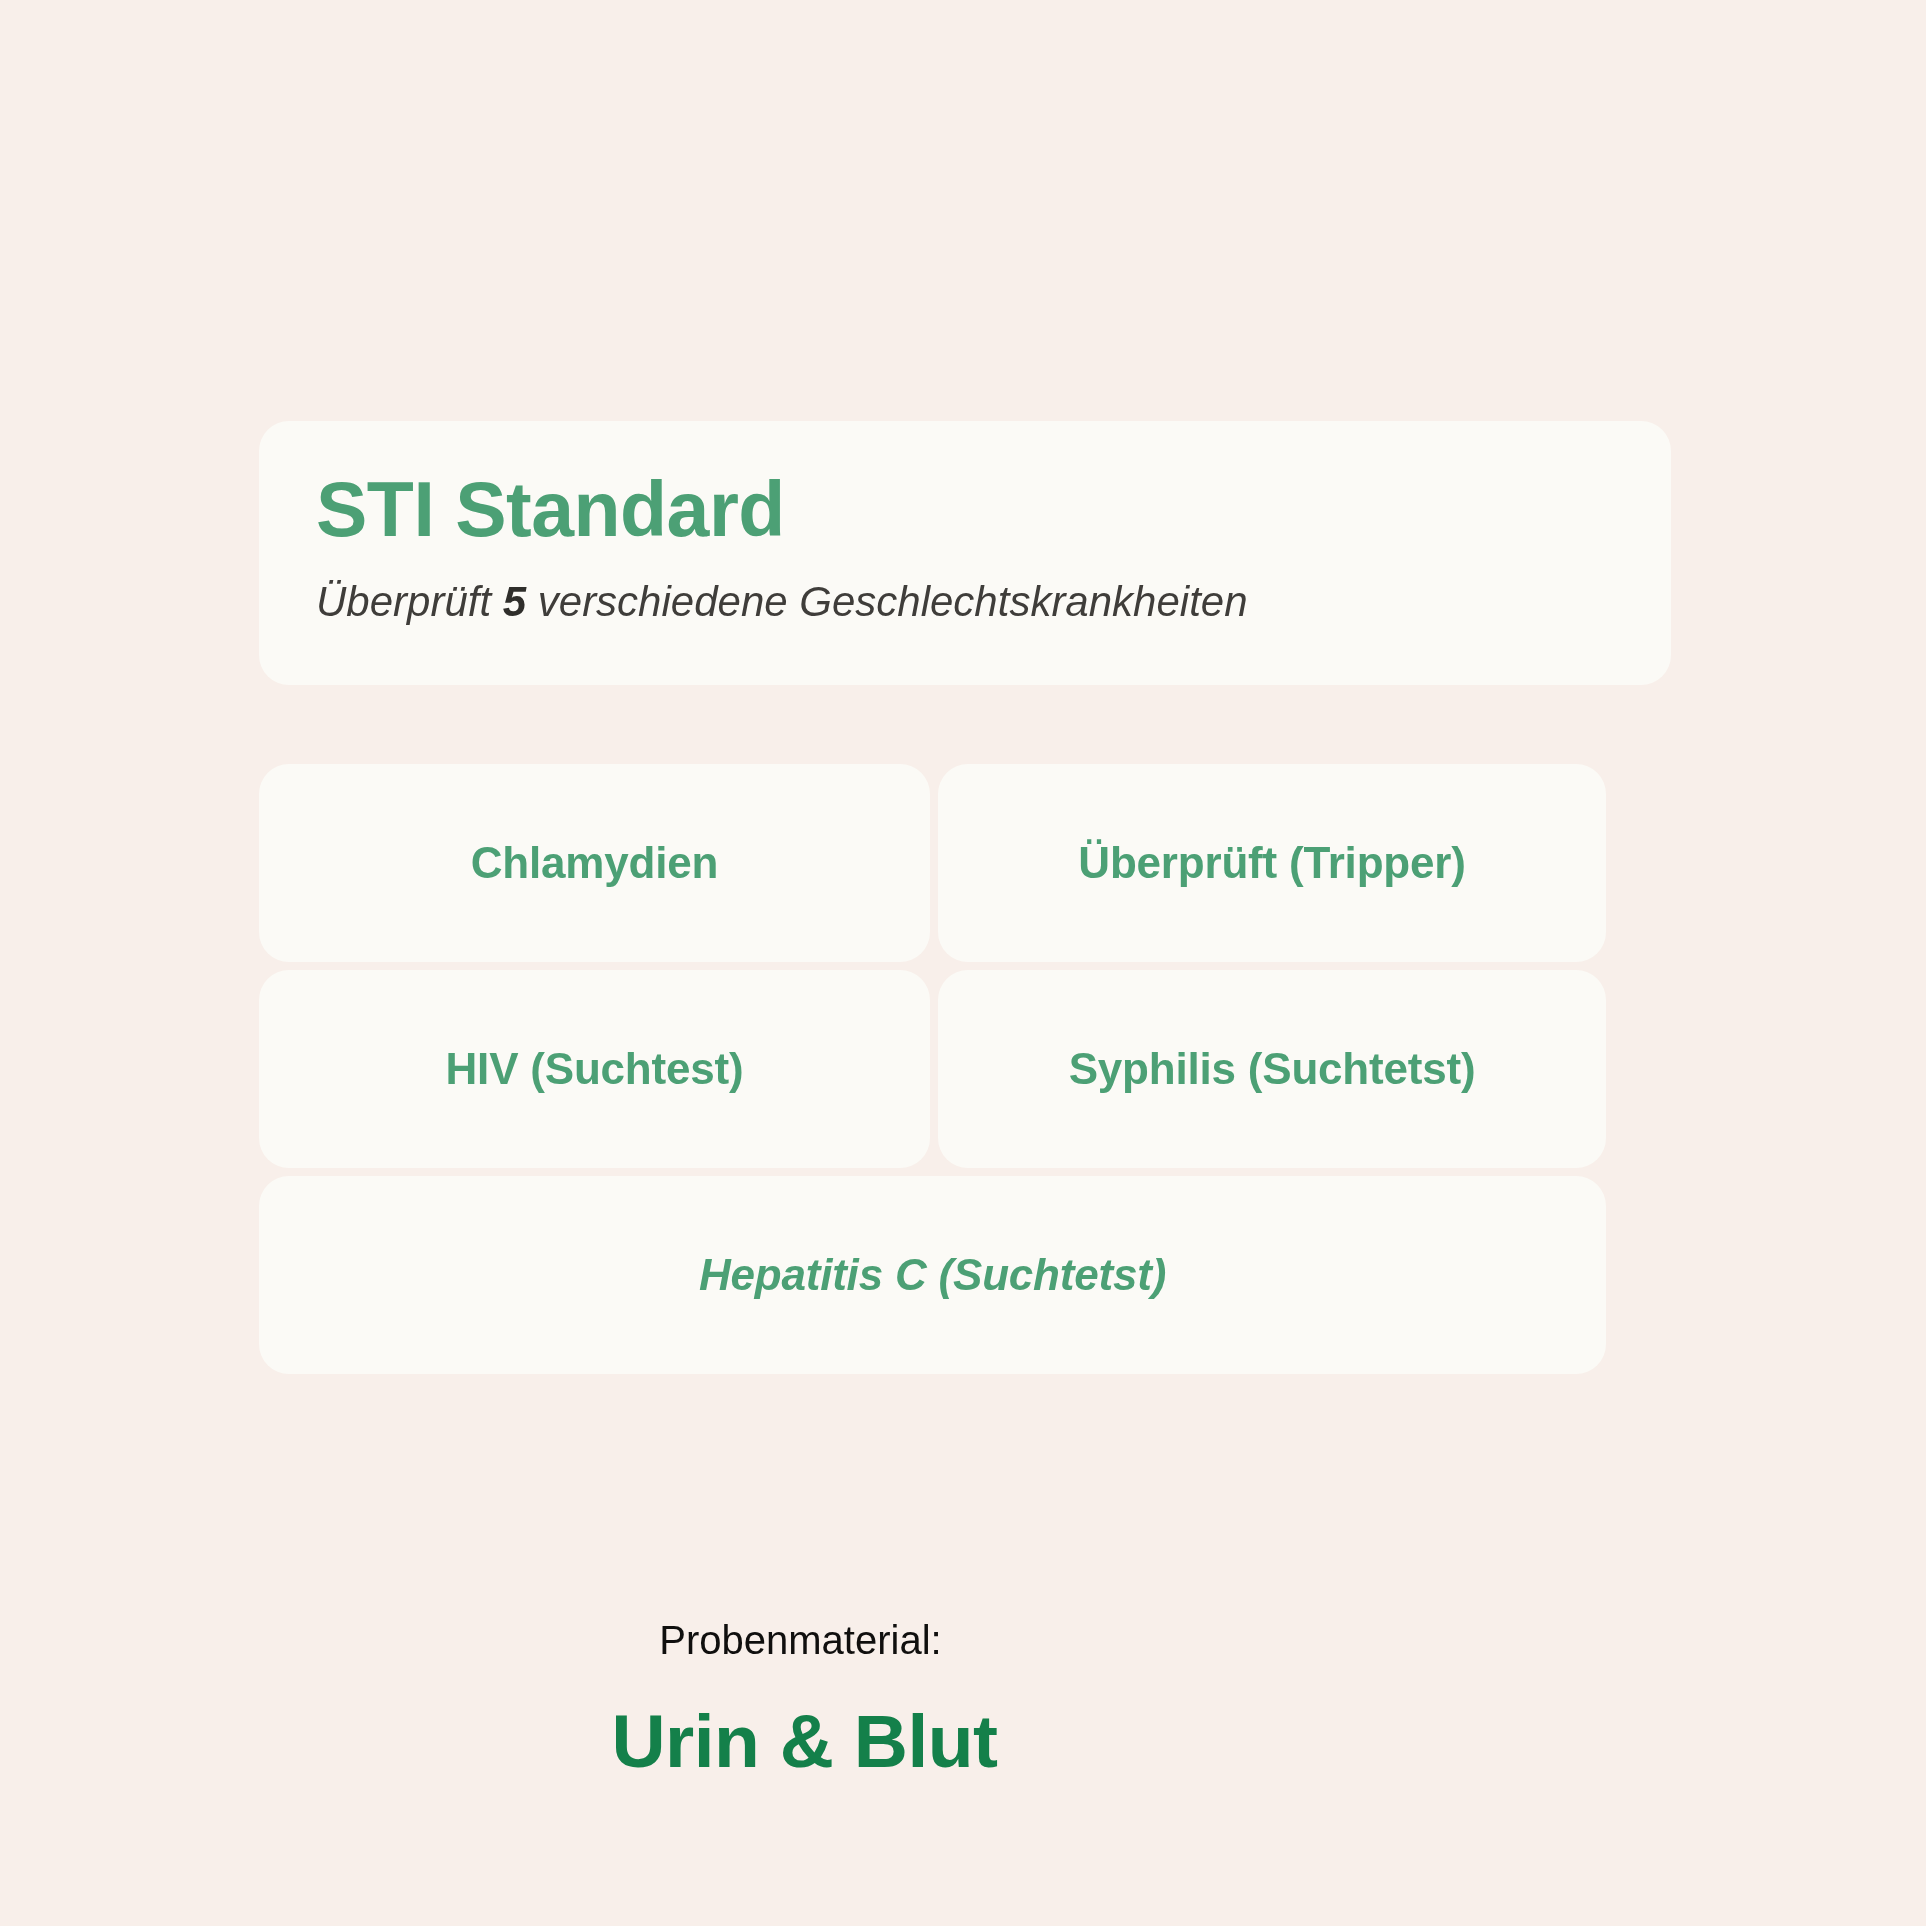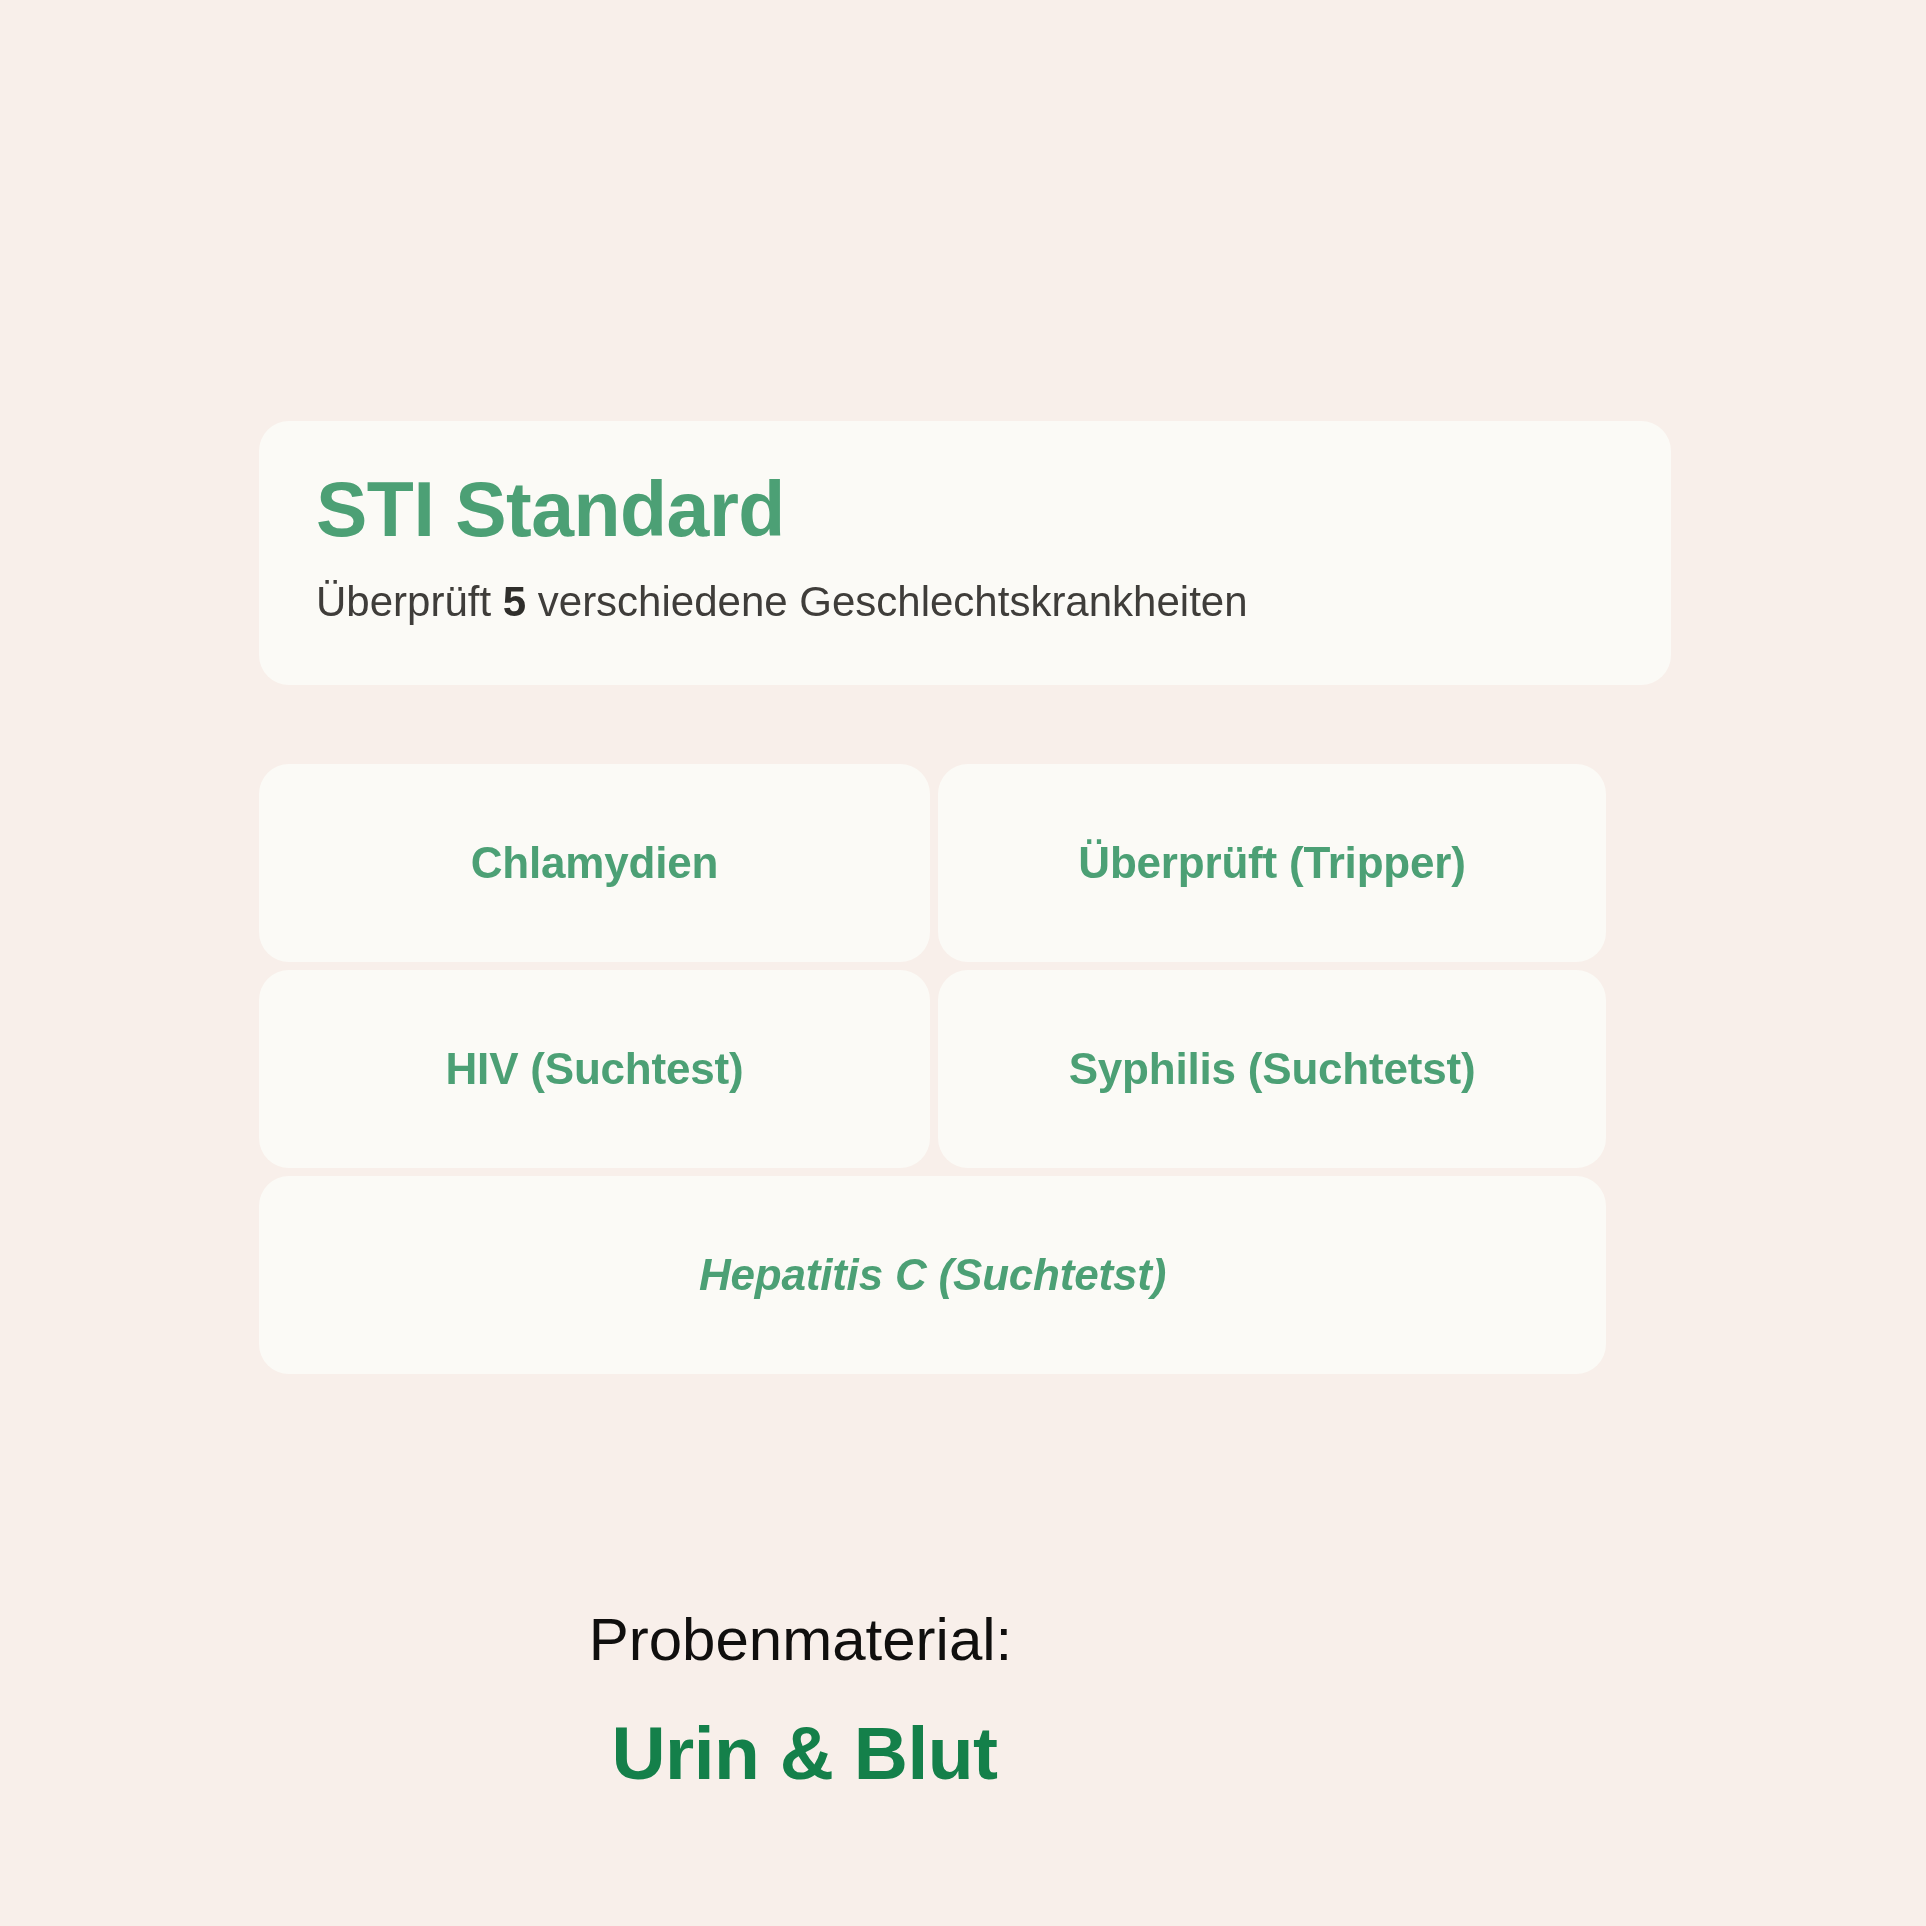--- a/index.html
+++ b/index.html
@@ -50,20 +50,21 @@
     color: #4ca075;
   }
 
   .product-subtitle {
     margin: 26px 0 0 0;
     font-size: 42px;
     line-height: 1.25;
     font-weight: 400;
     color: #3f3d3a;
     white-space: nowrap;
+    font-style: italic;
   }
   .product-subtitle .count {
     font-weight: 700;
     color: #2f2e2b;
   }
 
   
   .analyte-grid {
     margin-top: 79px;
     display: grid;
@@ -100,22 +101,22 @@
   
   .sample-block {
     position: absolute;
     left: 0;
     right: 0;
     top: 1604px;
     text-align: center;
   }
 
   .sample-label {
-    margin: 0;
-    font-size: 60px;
+    margin: 12px;
+    font-size: 40px;
     font-weight: 400;
     color: #100f0e;
     line-height: 1.2;
   }
 
   .sample-value {
     margin: 34px 0 0 8px;
     font-size: 75px;
     font-weight: 700;
     letter-spacing: -0.5px;

